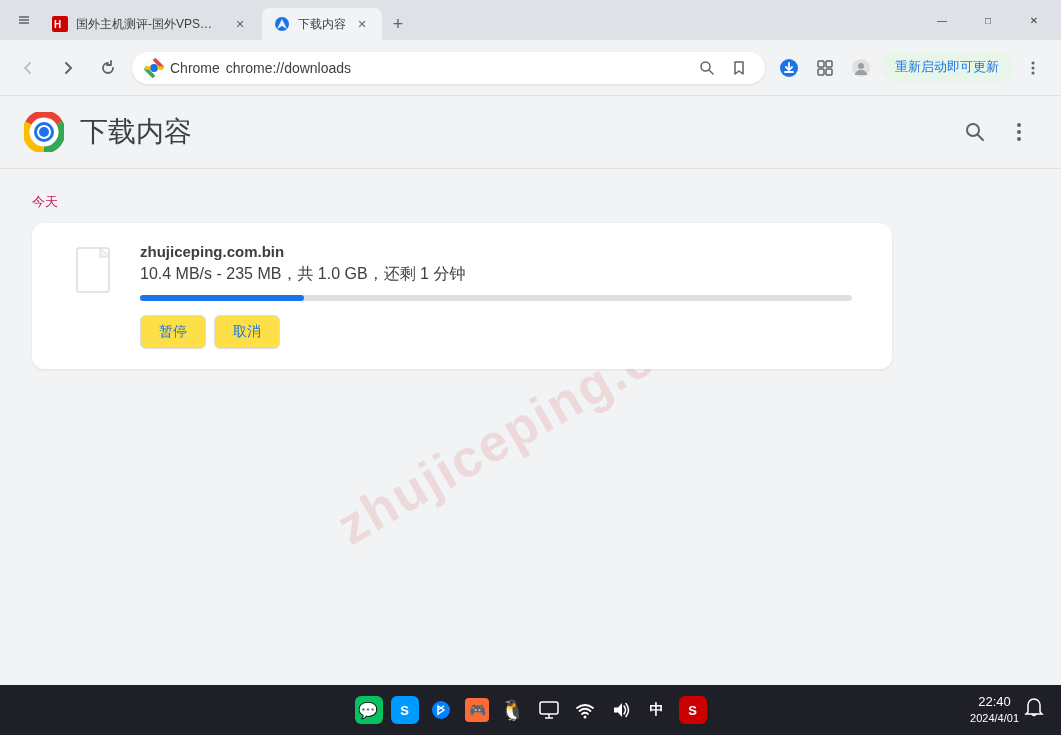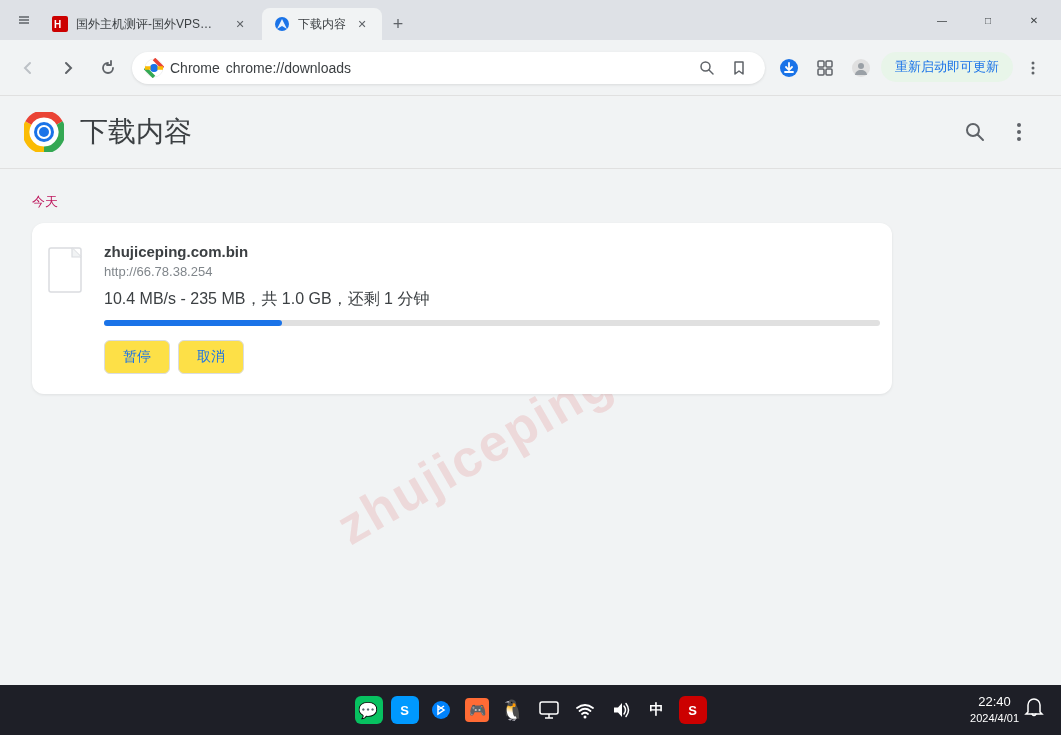--- a/index.html
+++ b/index.html
@@ -197,24 +197,24 @@
     }
     .section-label {
       font-size: 13px;
       font-weight: 500;
       color: #be185d;
       margin-bottom: 12px;
     }
     .download-card {
       background: white;
       border-radius: 12px;
-      padding: 20px 12px;
+      padding: 20px 40px;
       display: flex;
       align-items: flex-start;
-      gap: 12px;
+      gap: 20px;
       box-shadow: 0 1px 3px rgba(0,0,0,0.08);
       max-width: 860px;
       position: relative;
       z-index: 1;
     }
     .file-icon {
       width: 48px; height: 60px;
       flex-shrink: 0;
       display: flex; align-items: center; justify-content: center;
     }
@@ -456,21 +456,20 @@
     <div class="download-card">
       <div class="file-icon">
         <svg viewBox="0 0 40 52" fill="none" xmlns="http://www.w3.org/2000/svg">
           <rect x="1" y="1" width="32" height="44" rx="2" fill="white" stroke="#dadce0" stroke-width="1.5"></rect>
           <path d="M24 1 L33 10" stroke="#dadce0" stroke-width="1.5" fill="none"></path>
           <path d="M24 1 L24 10 L33 10" fill="#f1f3f4" stroke="#dadce0" stroke-width="1.2"></path>
         </svg>
       </div>
       <div class="download-info">
         <div class="download-filename">zhujiceping.com.bin</div>
-        <div class="download-url">http://66.78.38.254</div>
         <div class="download-status">10.4 MB/s - 235 MB，共 1.0 GB，还剩 1 分钟</div>
         <div class="progress-bar-container">
           <div class="progress-bar-fill" style="width: 23%"></div>
         </div>
         <div class="download-actions">
           <button class="action-btn">暂停</button>
           <button class="action-btn">取消</button>
         </div>
       </div>
     </div>

